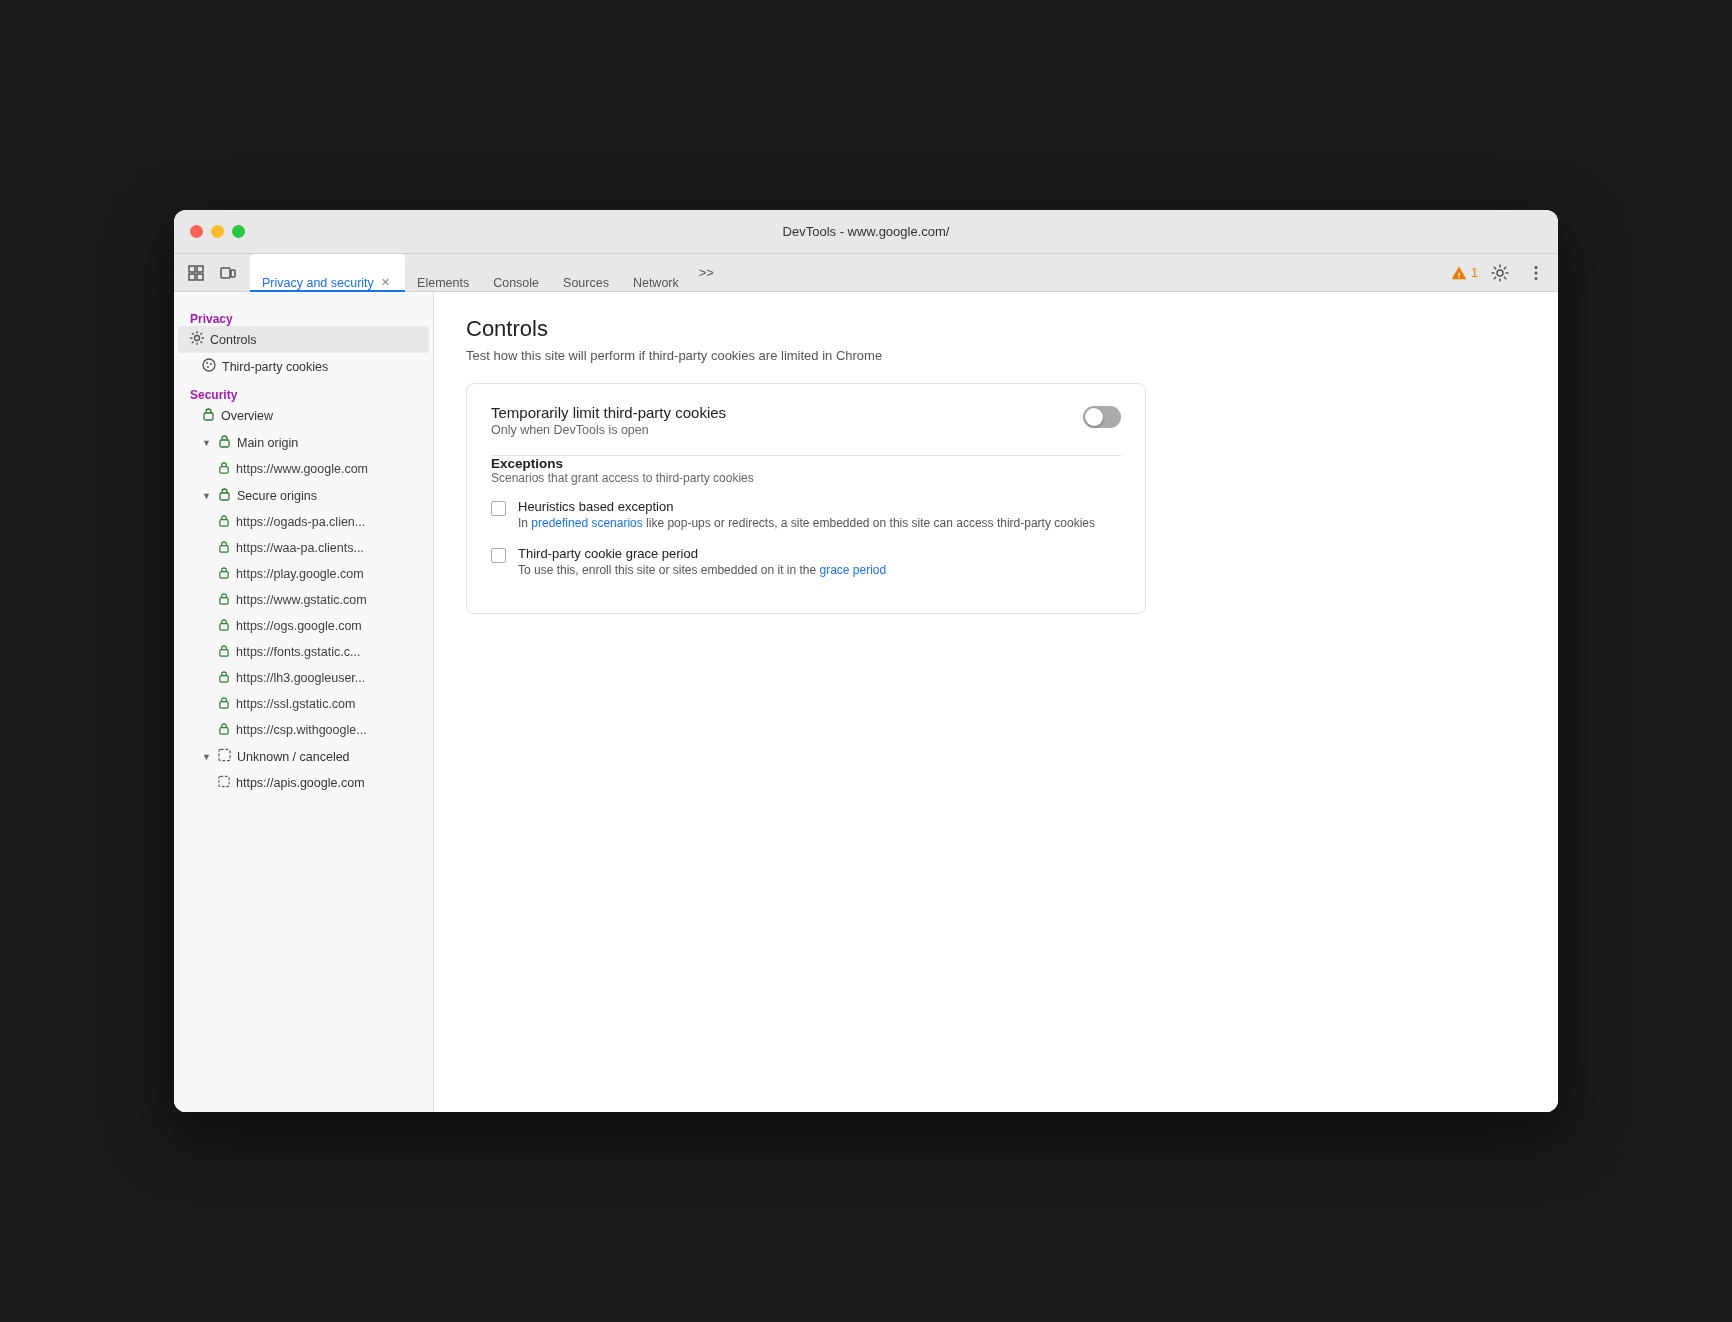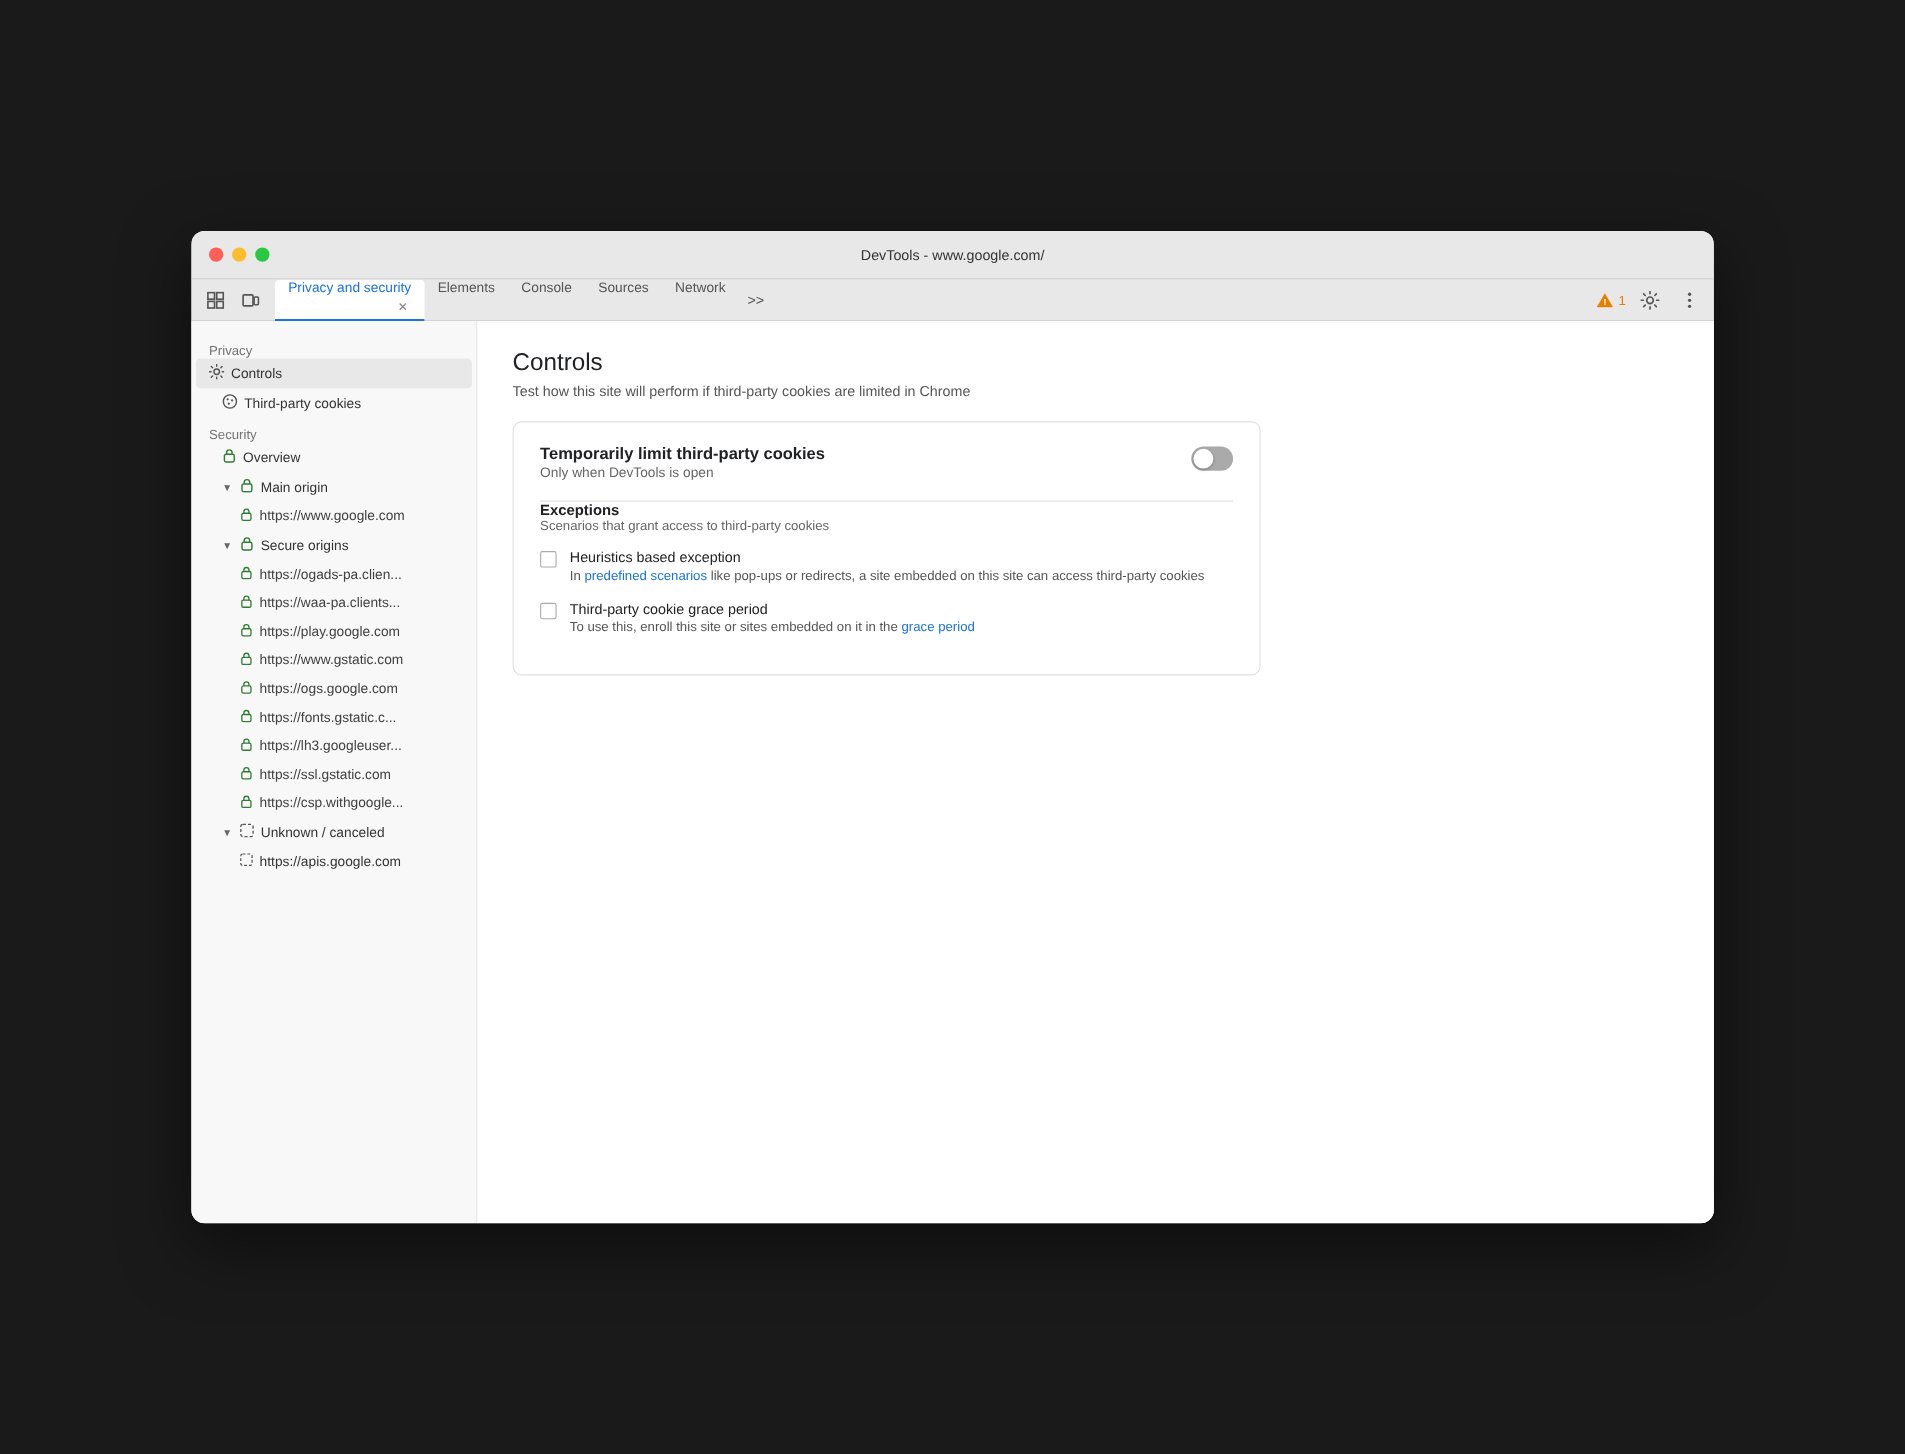--- a/index.html
+++ b/index.html
@@ -76,21 +76,20 @@
       display: flex;
       align-items: flex-end;
       padding: 0 12px;
       height: 38px;
       font-size: 12.5px;
       color: #555;
       cursor: pointer;
       border-bottom: 2px solid transparent;
       white-space: nowrap;
       gap: 4px;
-      flex-direction: column;
     }
     .tab.active {
       color: #1a73e8;
       border-bottom: 2px solid #1a73e8;
       background: #fff;
       border-radius: 4px 4px 0 0;
     }
     .tab-close {
       font-size: 11px;
       color: #888;
@@ -142,22 +141,22 @@
     .sidebar {
       width: 260px;
       min-width: 260px;
       background: #f8f8f8;
       border-right: 1px solid #e0e0e0;
       overflow-y: auto;
       padding: 12px 0;
     }
     .sidebar-section-label {
       font-size: 11px;
-      font-weight: 400;
-      color: #737373;
+      font-weight: 700;
+      color: #a21caf;
       padding: 8px 16px 0;
       text-transform: none;
       letter-spacing: 0;
       font-size: 12px;
     }
     .sidebar-item {
       display: flex;
       align-items: center;
       padding: 5px 16px 5px 21px;
       font-size: 12.5px;
@@ -206,21 +205,21 @@
       max-width: 680px;
     }
     .card-header {
       display: flex;
       align-items: flex-start;
       justify-content: space-between;
       margin-bottom: 0;
     }
     .card-title {
       font-size: 15px;
-      font-weight: 700;
+      font-weight: 400;
       color: #202124;
     }
     .card-desc {
       font-size: 12.5px;
       color: #666;
       margin-top: 2px;
     }
     .toggle {
       width: 38px;
       height: 22px;

